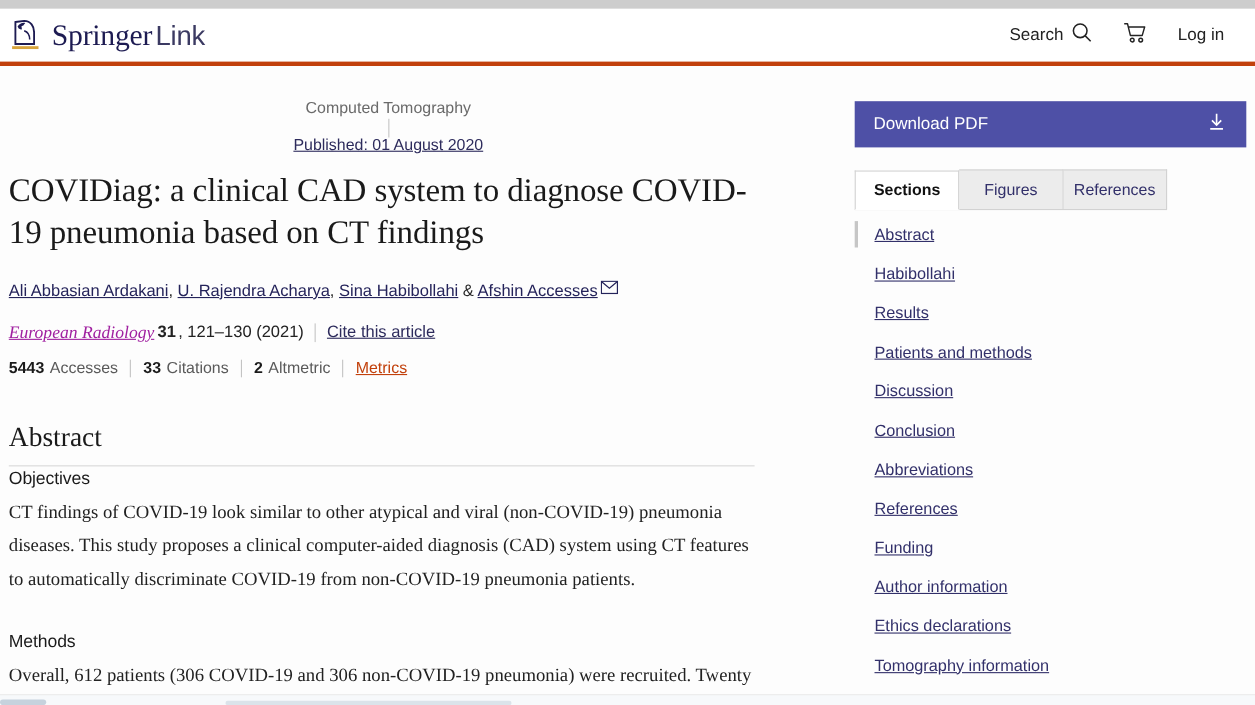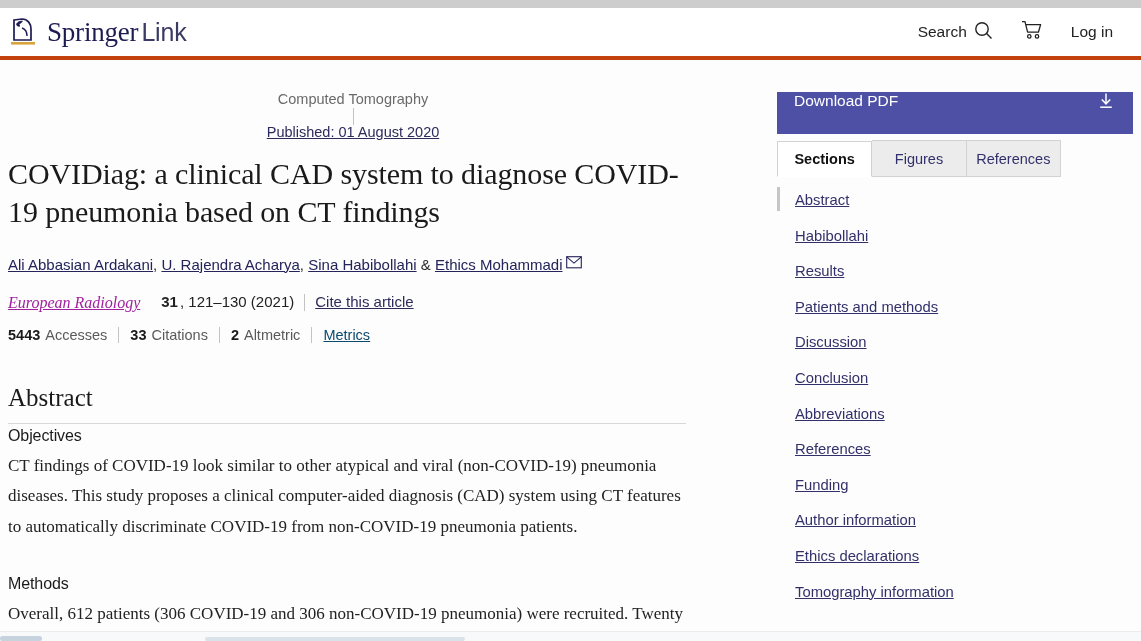--- a/index.html
+++ b/index.html
@@ -154,21 +154,21 @@
     flex-wrap: wrap;
     line-height: 1.2;
   }
   .journal-line a.journal {
     color: #a020a0;
     font-style: italic;
     text-decoration: underline;
     font-family: "Liberation Serif", serif;
     font-size: 16px;
   }
-  .journal-line .vol { font-weight: bold; margin-left: 21px; text-align: center; }
+  .journal-line .vol { font-weight: bold; margin-left: 3px; text-align: center; }
   .journal-line .pages { margin-left: 2px; }
   .journal-line .vsep {
     display: inline-block;
     width: 1px; height: 17px;
     background: #c3c3c3;
     margin: 0 10px;
   }
   .journal-line a.cite {
     color: #2d2b5c;
     text-decoration: underline;
@@ -184,21 +184,21 @@
   }
   .metrics-line .num { font-weight: bold; color: #1a1a1a; margin-right: 5px; }
   .metrics-line .lbl { color: #5a5a5a; }
   .metrics-line .vsep {
     display: inline-block;
     width: 1px; height: 16px;
     background: #c3c3c3;
     margin: 0 11px;
   }
   .metrics-line a {
-    color: #0c4a6e;
+    color: #c2410c;
     text-decoration: underline;
   }
 
   .abstract-head {
     font-family: "Liberation Serif", serif;
     font-size: 25px;
     font-weight: 400;
     color: #1a1a1a;
     margin: 40px 0 0 0;
     padding-bottom: 11px;
@@ -227,38 +227,39 @@
 
   
   .side-col {
     position: absolute;
     top: 0; left: 777px;
     width: 356px;
   }
 
   .download-btn {
     display: flex;
+    align-items: center;
     justify-content: space-between;
     width: 356px;
     height: 42px;
     margin-top: 28px;
     background: #4e50a6;
     color: #ffffff;
     border: none;
     font-family: "Liberation Sans", sans-serif;
     font-size: 15.5px;
     padding: 0 18px 0 17px;
     cursor: pointer;
     text-align: left;
   }
 
   .tabs {
     display: flex;
     width: 284px;
-    margin-top: 6px;
+    margin-top: 20px;
     border-bottom: 1px solid #d2d2d2;
   }
   .tab {
     flex: 1;
     height: 36px;
     display: flex;
     align-items: center;
     justify-content: center;
     font-size: 14.5px;
     background: #ececec;
@@ -381,21 +382,21 @@
 
       <div class="breadcrumb">
         <span class="crumb-static">Computed Tomography</span>
         <span class="sep"></span>
         <a href="#">Published: 01 August 2020</a>
       </div>
 
       <h1 class="article-title">COVIDiag: a clinical CAD system to diagnose COVID-19 pneumonia based on CT findings</h1>
 
       <div class="authors">
-        <a href="#">Ali Abbasian Ardakani</a><span>, </span><a href="#">U. Rajendra Acharya</a><span>, </span><a href="#">Sina Habibollahi</a><span> &amp; </span><a href="#">Ethics Mohammadi</a><span class="envelope-ico"><svg width="16" height="13" viewBox="0 0 16 13" aria-hidden="true">
+        <a href="#">Ali Abbasian Ardakani</a><span>, </span><a href="#">U. Rajendra Acharya</a><span>, </span><a href="#">Sina Habibollahi</a><span> &amp; </span><a href="#">Afshin Accesses</a><span class="envelope-ico"><svg width="16" height="13" viewBox="0 0 16 13" aria-hidden="true">
               <rect x="0.7" y="0.7" width="14.6" height="11.1" fill="none" stroke="#24235a" stroke-width="1.1"></rect>
               <path d="M0.7 0.9 L8 7.1 L15.3 0.9" fill="none" stroke="#24235a" stroke-width="1.1"></path>
             </svg></span>
       </div>
 
       <div class="journal-line">
         <a href="#" class="journal">European Radiology</a>
         <span class="vol">31</span>
         <span class="pages">, 121–130 (2021)</span>
         <span class="vsep"></span>

